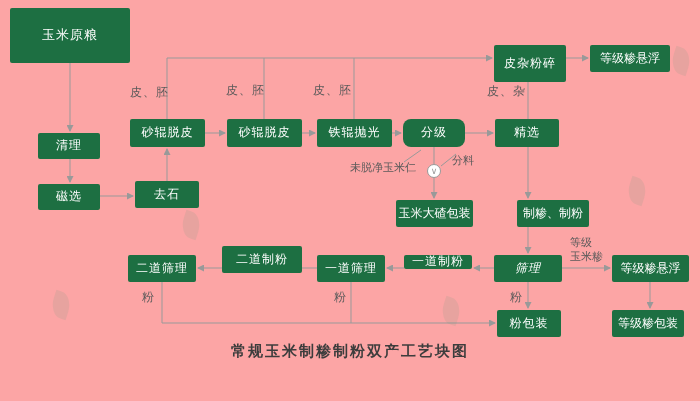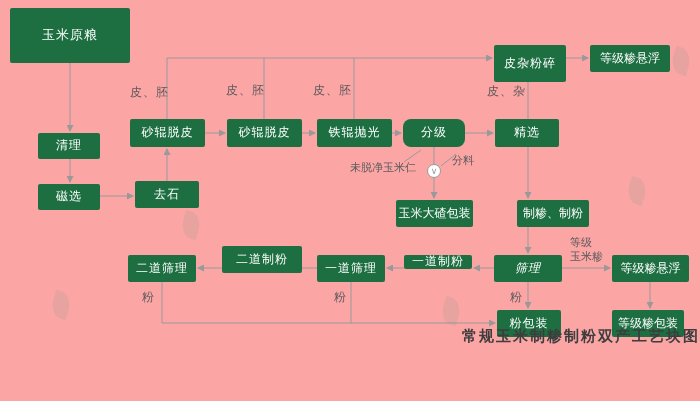--- a/index.html
+++ b/index.html
@@ -31,22 +31,22 @@
   }
   .elabel.small{font-size:11px;letter-spacing:0;}
   .grade-label{position:absolute;color:var(--label);font-size:11px;line-height:1.25;text-align:left;letter-spacing:0;}
   .diverter{
     position:absolute;width:14px;height:14px;border:1px solid var(--line);
     border-radius:50%;box-sizing:border-box;
     display:flex;align-items:center;justify-content:center;
     color:var(--line);font-size:9px;background:#fff;
   }
   .title{
-    position:absolute;left:0;top:327px;width:700px;
-    text-align:right;font-size:15px;font-weight:700;color:#3d3d3d;letter-spacing:2px;
+    position:absolute;left:0;top:342px;width:700px;
+    text-align:center;font-size:15px;font-weight:700;color:#3d3d3d;letter-spacing:2px;
   }
   .wm{
     position:absolute;width:18px;height:26px;background:#5f9e7c;
     border-radius:0 70% 0 70%;opacity:0.13;transform:rotate(18deg);
   }
 </style>
 </head>
 <body>
 
 <div class="canvas">

